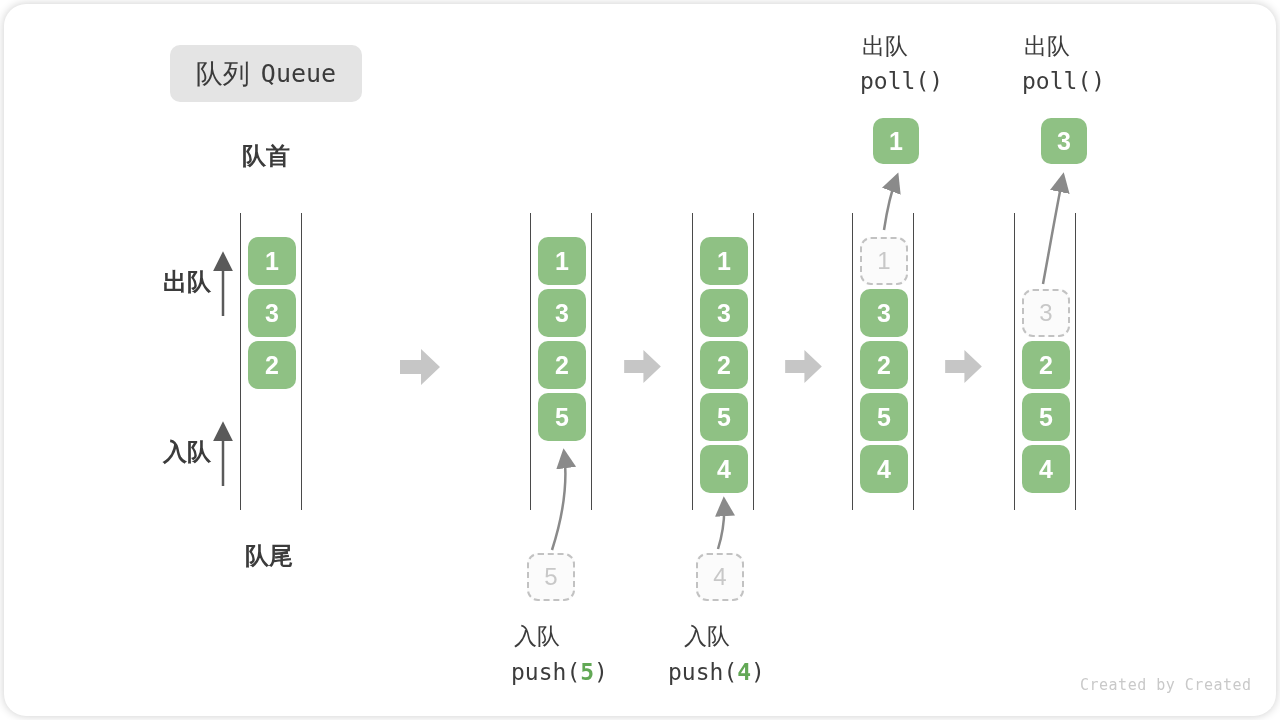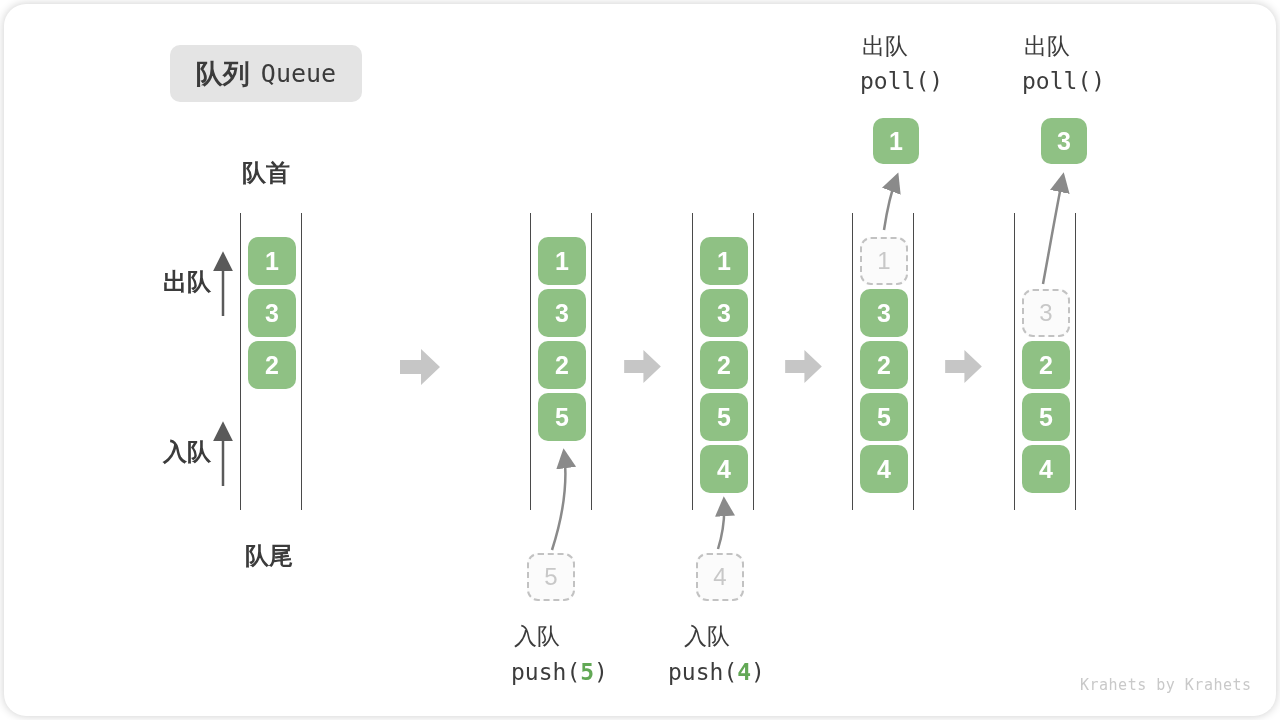--- a/index.html
+++ b/index.html
@@ -24,21 +24,21 @@
     position: absolute;
     left: 166px; top: 41px;
     width: 192px; height: 57px;
     background: #e4e4e4;
     border-radius: 10px;
     display: flex;
     align-items: center;
     justify-content: center;
     gap: 11px;
   }
-  .badge-zh { font-size: 27px; font-weight: 700; color: #3b3b3b; }
+  .badge-zh { font-size: 27px; font-weight: 400; color: #3b3b3b; }
   .badge-en { font-family: "DejaVu Sans Mono", "Liberation Mono", monospace; font-size: 25px; color: #3b3b3b; }
 
   .side-label {
     position: absolute;
     font-size: 24px;
     font-weight: 700;
     color: #3b3b3b;
     white-space: nowrap;
   }
 
@@ -117,21 +117,21 @@
 </head>
 <body>
 
 <div class="canvas">
 
   <div class="badge">
     <span class="badge-zh">队列</span>
     <span class="badge-en">Queue</span>
   </div>
 
-  <div class="side-label" style="left:238px; top:153px;">队首</div>
+  <div class="side-label" style="left:238px; top:136px;">队首</div>
   <div class="side-label" style="left:241px; top:536px;">队尾</div>
   <div class="side-label" style="left:159px; top:262px;">出队</div>
   <div class="side-label" style="left:159px; top:432px;">入队</div>
 
   <div class="column" style="left:236px;"></div>
   <div class="column" style="left:526px;"></div>
   <div class="column" style="left:688px;"></div>
   <div class="column" style="left:848px;"></div>
   <div class="column" style="left:1010px;"></div>
 
@@ -208,15 +208,15 @@
       </marker>
     </defs>
     <path d="M219,312 L219,251" stroke="#5a5a5a" stroke-width="2.5" fill="none" marker-end="url(#headDark)"></path>
     <path d="M219,482 L219,421" stroke="#5a5a5a" stroke-width="2.5" fill="none" marker-end="url(#headDark)"></path>
     <path d="M548,546 C559,512 564,478 560,448" stroke="#8a8a8a" stroke-width="2.5" fill="none" marker-end="url(#headGray)"></path>
     <path d="M714,545 C719,529 721,512 720,496" stroke="#8a8a8a" stroke-width="2.5" fill="none" marker-end="url(#headGray)"></path>
     <path d="M880,226 C883,206 887,188 893,172" stroke="#8a8a8a" stroke-width="2.5" fill="none" marker-end="url(#headGray)"></path>
     <path d="M1039,280 C1046,242 1052,207 1059,172" stroke="#8a8a8a" stroke-width="2.5" fill="none" marker-end="url(#headGray)"></path>
   </svg>
 
-  <div class="credit">Krahets by Krahets</div>
+  <div class="credit">Created by Created</div>
 
 </div>
 
 </body></html>

